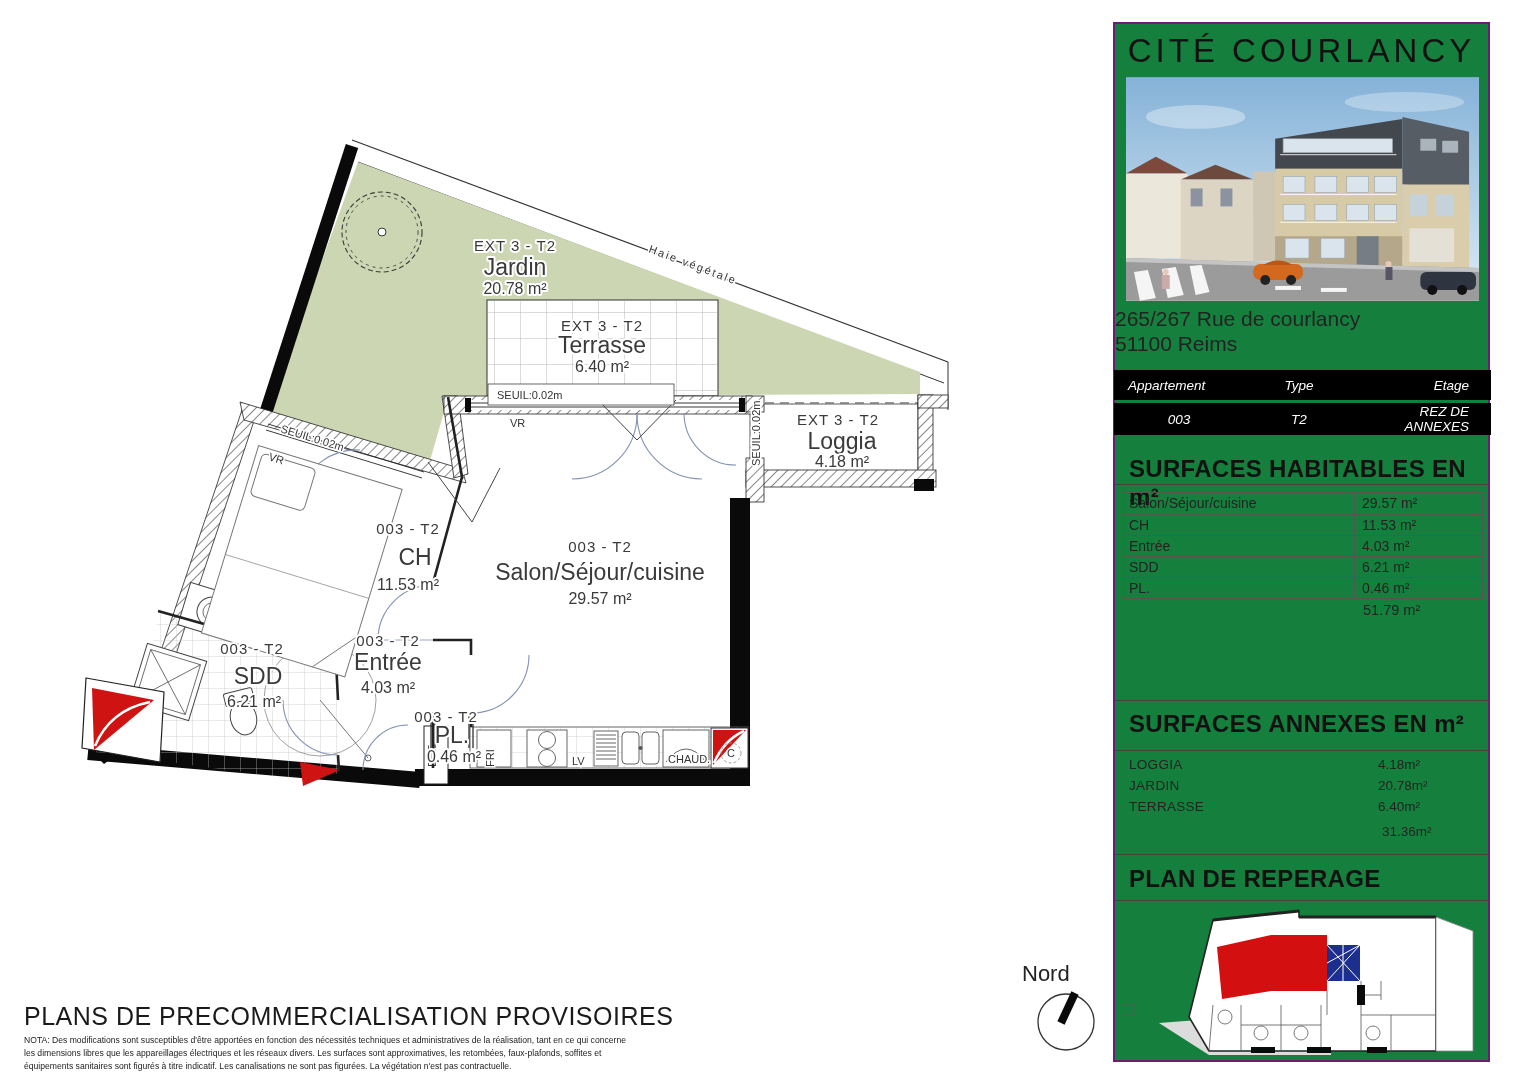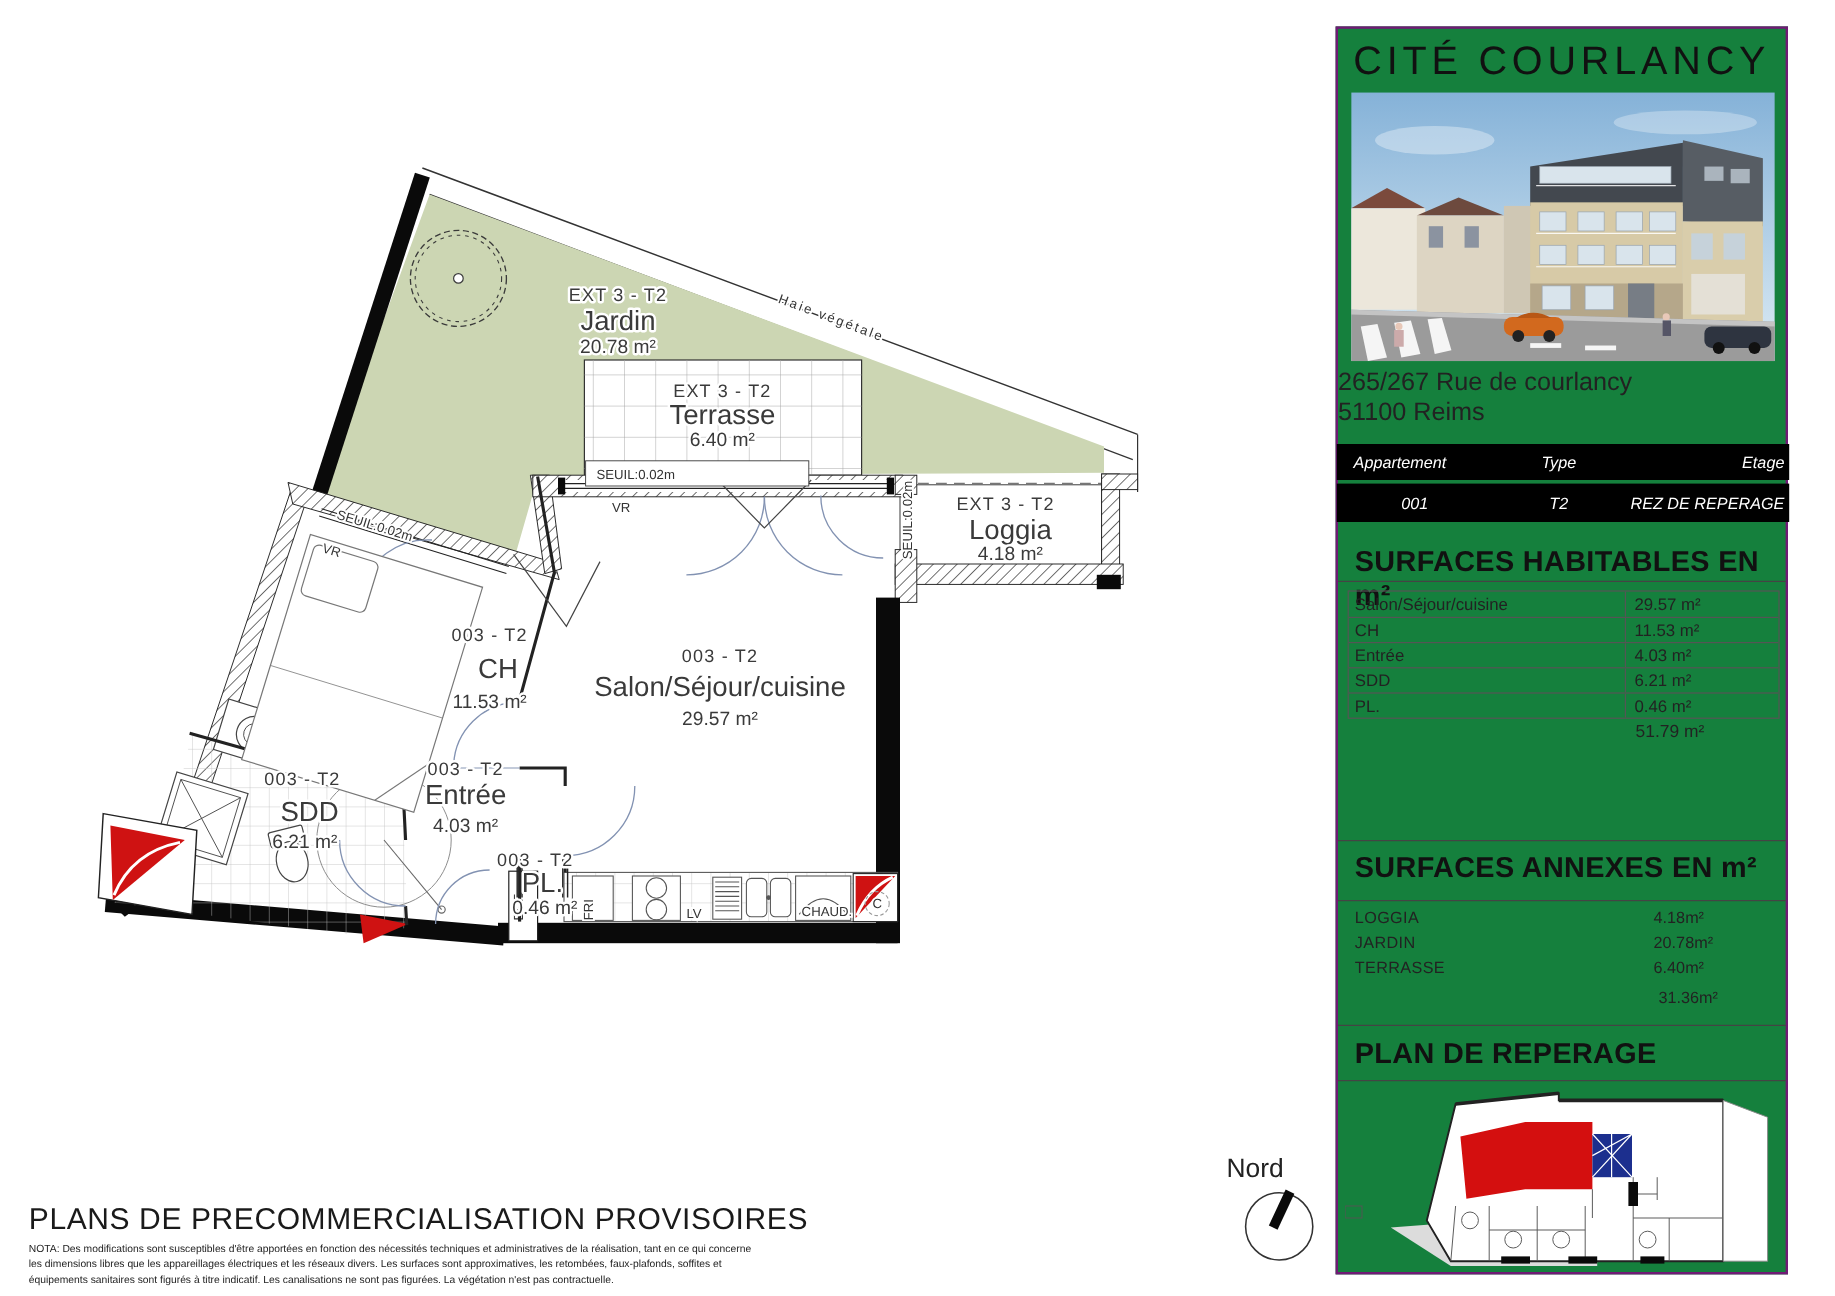--- a/index.html
+++ b/index.html
@@ -26,21 +26,21 @@
   #photo { position:absolute; left:11px; top:52px; width:353px; height:226px; }
   #address { position:absolute; top:282px; width:100%; text-align:left;
              font-size:21px; color:#222; line-height:1.2; }
   #info-table { position:absolute; top:346px; left:-1px; width:377px;font-style:italic; }
   .info-row { background:#000; color:#fff; display:flex; align-items:center;
               font-size:13.5px; }
   .info-row.hdr { height:30px; }
   .info-row.val { height:32px; margin-top:3px; }
   .ic-app { width:130px; padding-left:14px; }
   .ic-type { width:110px; text-align:center; }
-  .ic-etage { flex:1; text-align:right; padding-right:4px; }
+  .ic-etage { flex:1; text-align:right; padding-right:22px; }
   .ic-app.c { text-align:center; padding-left:0; }
   .section-title { position:absolute; left:14px; font-size:24px; font-weight:700;
                    color:#111; letter-spacing:0.3px; }
   .hrule { position:absolute; left:0; width:100%; border-top:1.5px solid #444; }
   #hab-table { position:absolute; left:8px; top:468px; width:360px;
                border:1px solid #555; font-size:14px; }
   .hab-row { display:flex; height:21px; line-height:20px; border-top:1px solid #555; }
   .hab-row:first-child { border-top:none; }
   .hab-label { flex:1; padding-left:5px; }
   .hab-value { width:128px; border-left:1px solid #555; padding-left:7px; }
@@ -375,23 +375,23 @@
       <div>51100 Reims</div>
     </div>
 
     <div id="info-table">
       <div class="info-row hdr">
         <div class="ic-app">Appartement</div>
         <div class="ic-type">Type</div>
         <div class="ic-etage">Etage</div>
       </div>
       <div class="info-row val">
-        <div class="ic-app c">001</div>
+        <div class="ic-app c">003</div>
         <div class="ic-type">T2</div>
-        <div class="ic-etage">REZ DE REPERAGE</div>
+        <div class="ic-etage">REZ DE ANNEXES</div>
       </div>
     </div>
 
     <div class="section-title" style="top:431px">SURFACES HABITABLES EN m²</div>
     <div class="hrule" style="top:460px"></div>
 
     <div id="hab-table">
       <div class="hab-row">
         <div class="hab-label">Salon/Séjour/cuisine</div>
         <div class="hab-value">29.57 m²</div>

